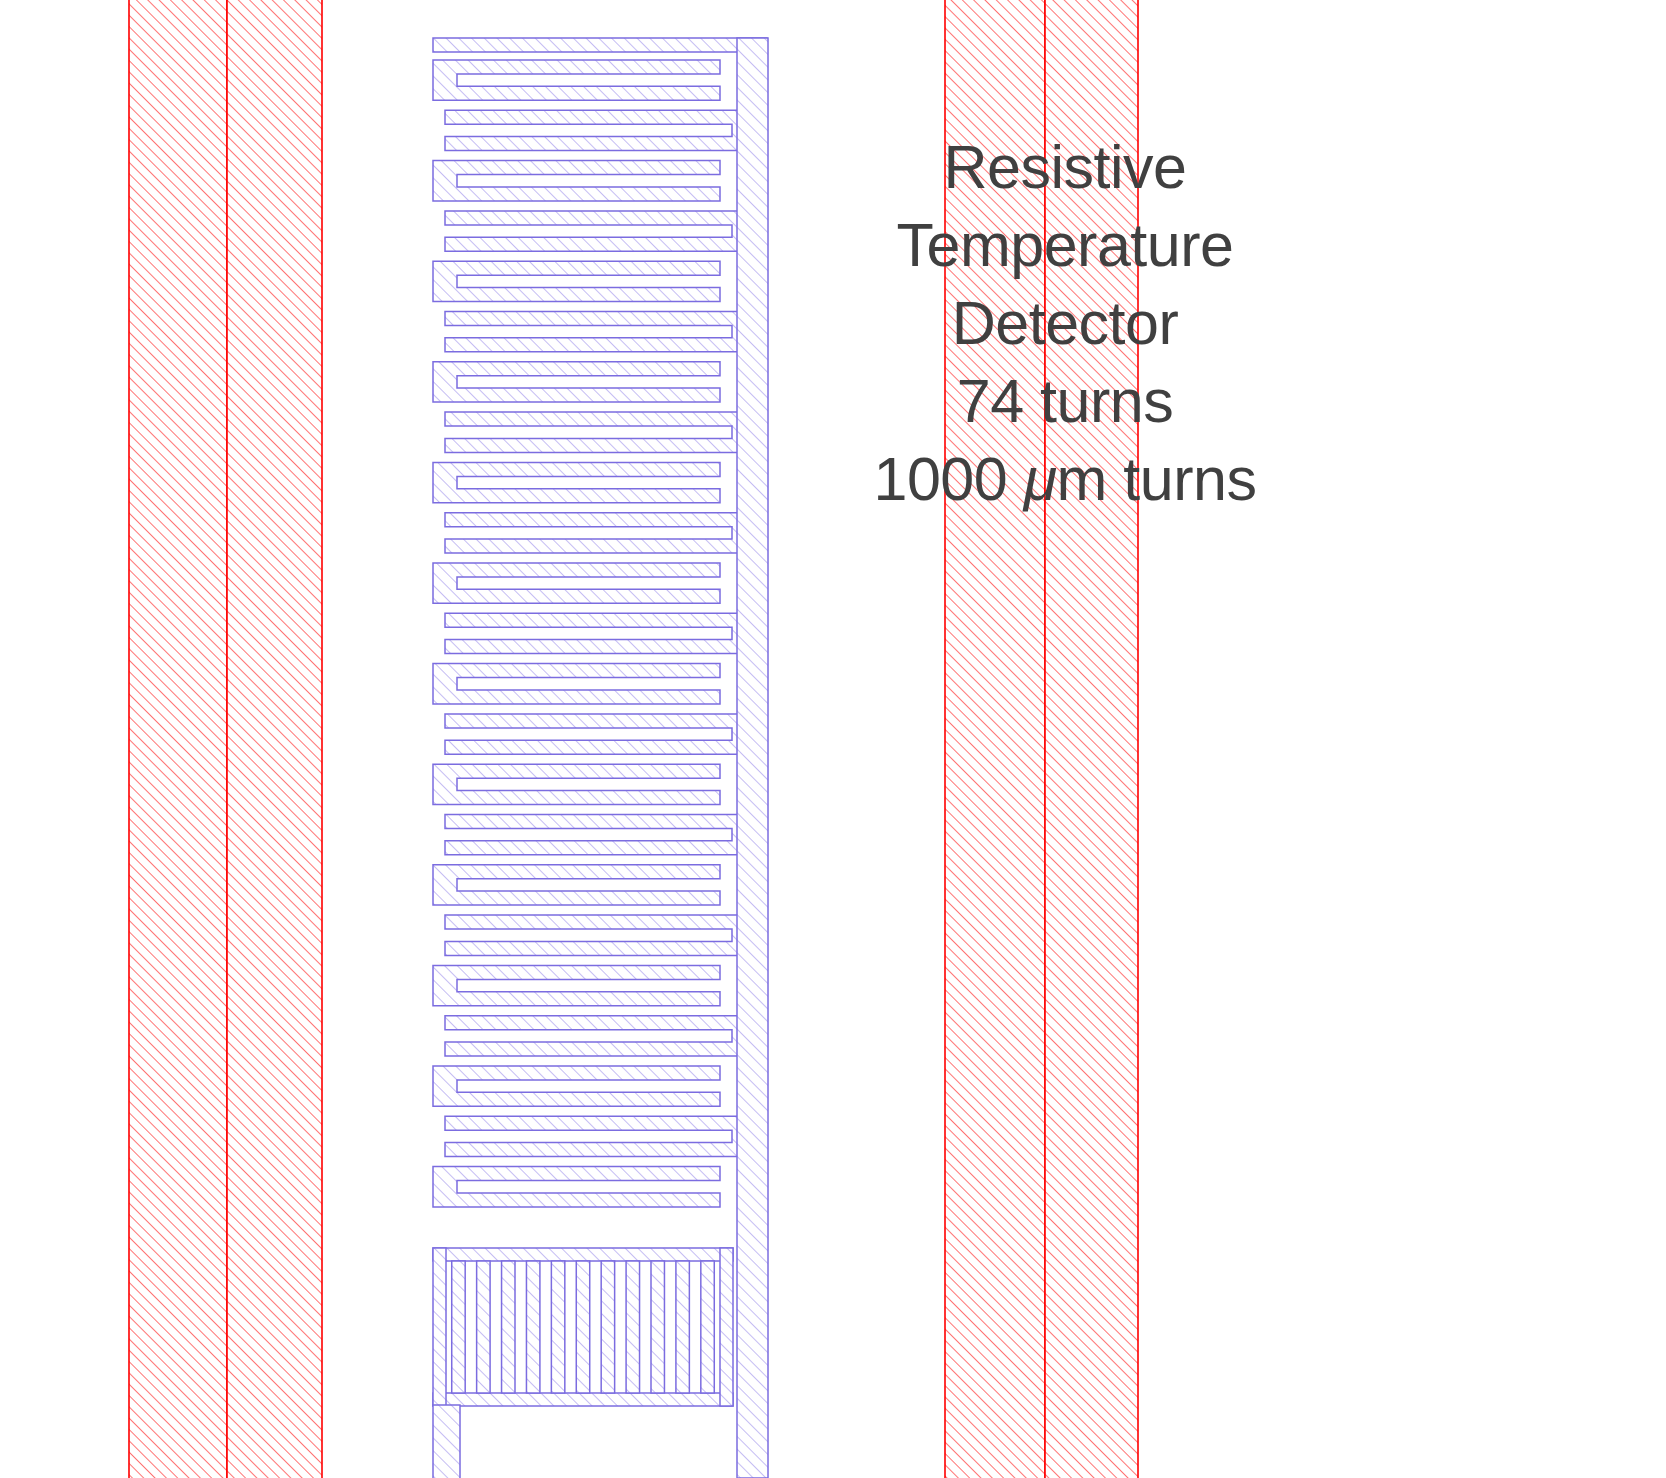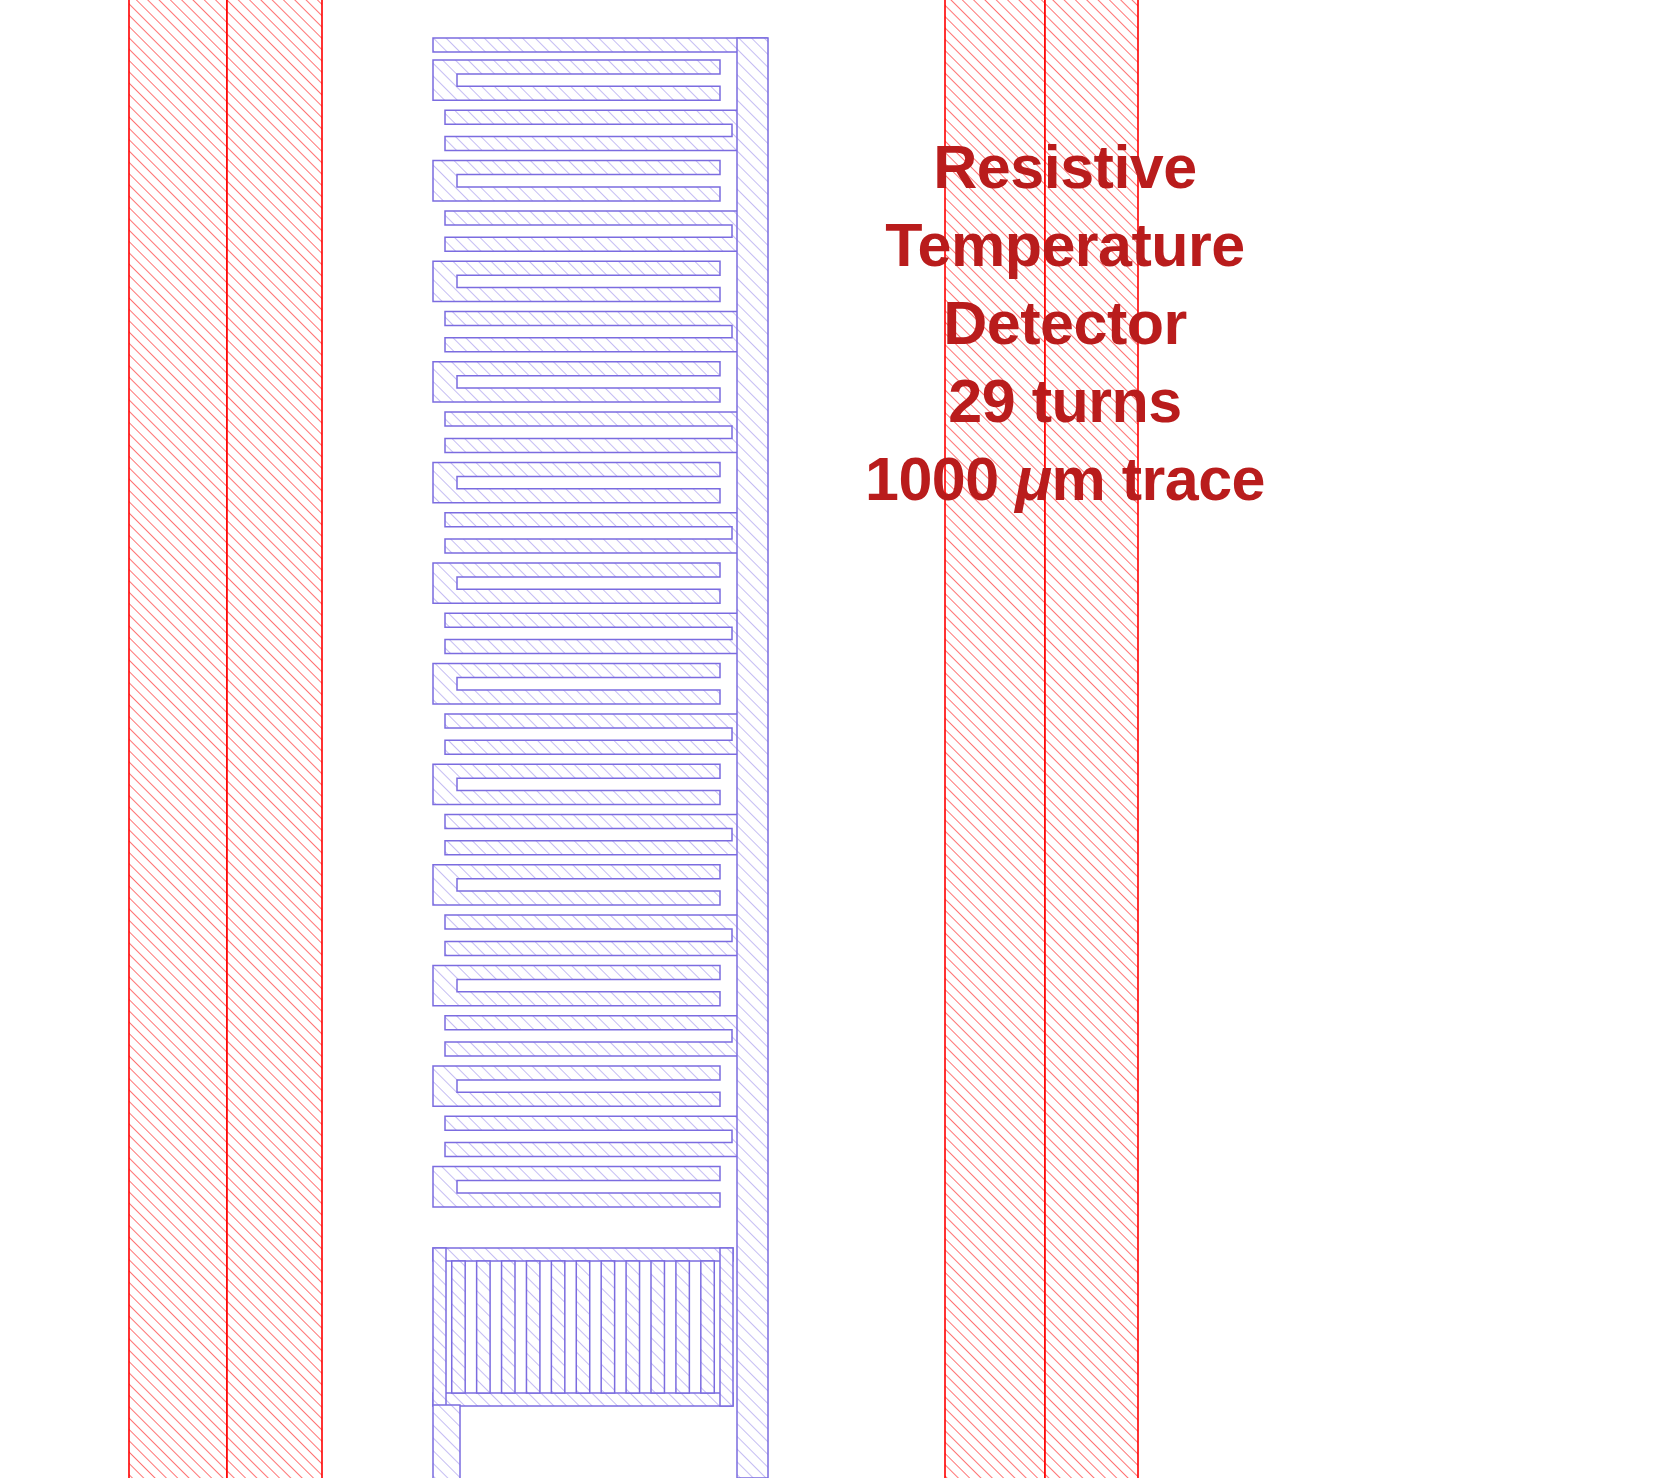--- a/index.html
+++ b/index.html
@@ -25,23 +25,23 @@
   }
   #annotation-block {
     position: absolute;
     left: 790px;
     top: 128px;
     width: 550px;
     text-align: center;
     pointer-events: none;
   }
   .anno-line {
-    color: #b91c1c;
+    color: #404040;
     font-family: "Liberation Sans", sans-serif;
-    font-weight: bold;
+    font-weight: normal;
     font-size: 61px;
     line-height: 78px;
     letter-spacing: -0.5px;
     white-space: nowrap;
   }
   .anno-line.wrap {
     white-space: normal;
   }
   .mu {
     font-style: italic;
@@ -123,17 +123,17 @@
         <rect x="700.82" y="1261" width="13.450909090909093" height="132"></rect>
       </g>
 
     <g>
       <rect x="433" y="1405" width="27" height="75" fill="url(#hatchBlue)" stroke="#7b6ce0" stroke-width="1.5"></rect>
     </g>
   </svg>
 
   <div id="annotation-block">
     <div class="anno-line wrap">Resistive Temperature Detector</div>
-    <div class="anno-line">29 turns</div>
-    <div class="anno-line"><span>1000 </span><span class="mu">μ</span><span>m trace</span></div>
+    <div class="anno-line">74 turns</div>
+    <div class="anno-line"><span>1000 </span><span class="mu">μ</span><span>m turns</span></div>
   </div>
 
 </div>
 
 </body></html>

